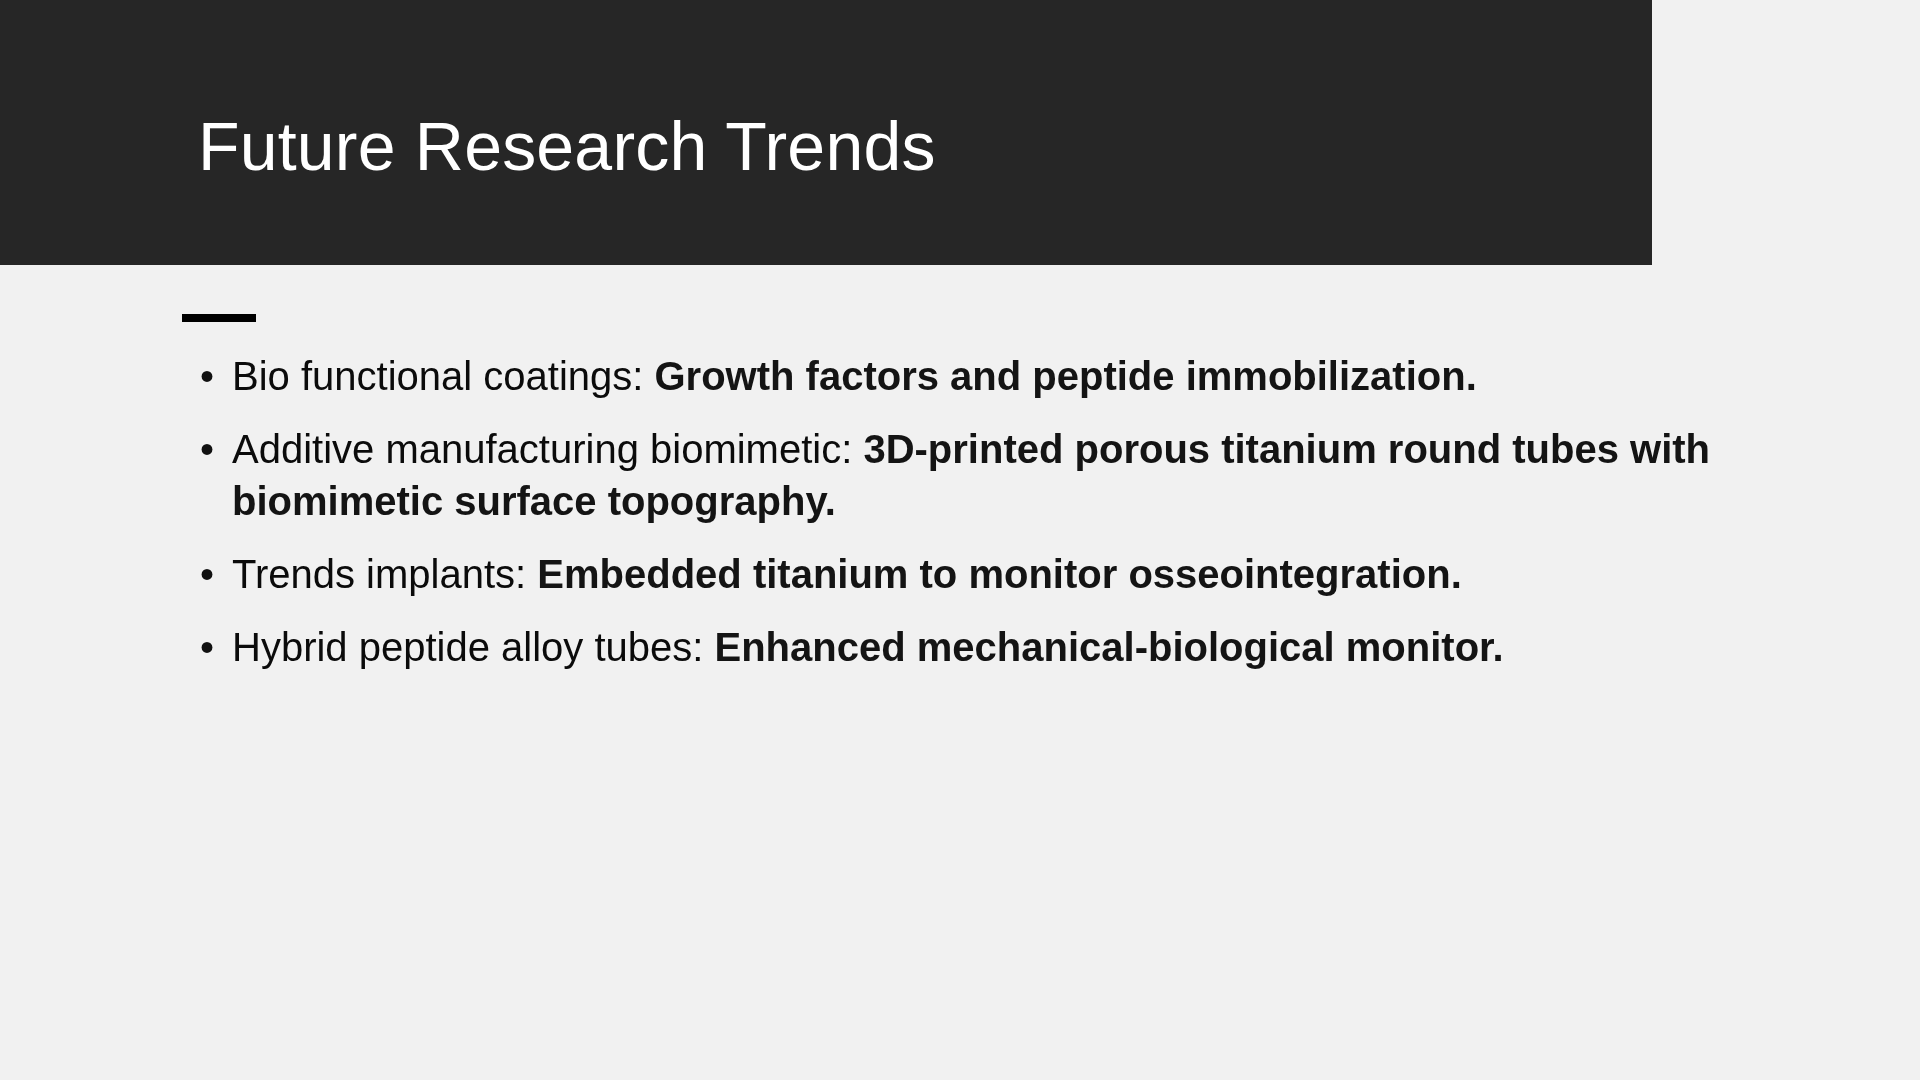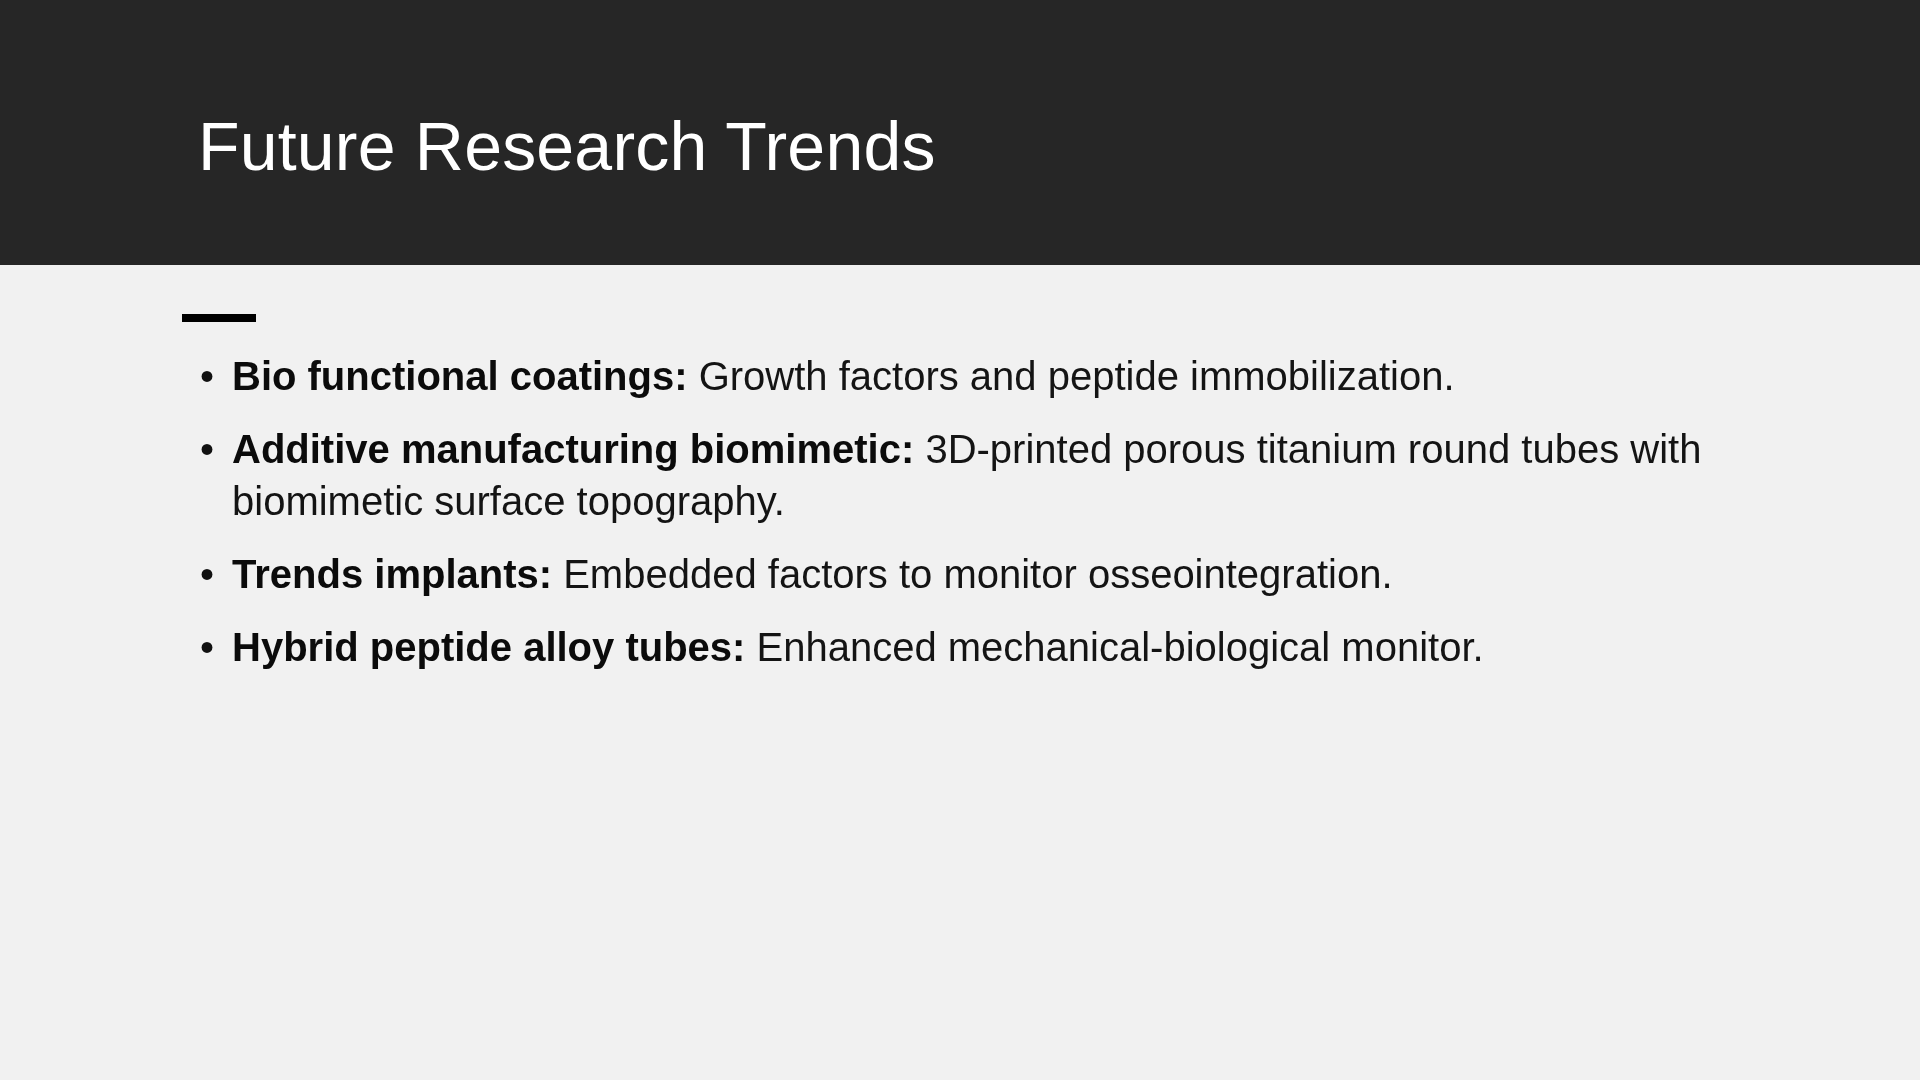--- a/index.html
+++ b/index.html
@@ -20,21 +20,21 @@
     width: 1920px;
     height: 1080px;
     background: #f1f1f1;
   }
 
   
   .title-band {
     position: absolute;
     left: 0;
     top: 0;
-    width: 1920px;
+    width: 1652px;
     height: 265px;
     background: #262626;
     overflow: hidden;
   }
 
   .slide-title {
     position: absolute;
     left: 198px;
     top: 104px;
     margin: 0;
@@ -91,27 +91,27 @@
     left: 18px;
     top: 0;
     width: 22px;
     font-size: 40px;
     line-height: 52px;
     color: #111111;
     text-align: left;
   }
 
   .bullet-lead {
-    font-weight: 700;
+    font-weight: 400;
     color: #0b0b0b;
     text-align: right;
   }
 
   .bullet-rest {
-    font-weight: 400;
+    font-weight: 700;
     color: #141414;
   }
 </style>
 </head>
 <body>
 
 <div class="slide">
 
   <div class="title-band">
     <h1 class="slide-title">Future Research Trends</h1>
@@ -127,21 +127,21 @@
         <span class="bullet-lead">Bio functional coatings:</span><span class="bullet-rest"> Growth factors and peptide immobilization.</span>
       </li>
 
       <li class="bullet-item">
         <span class="bullet-marker">•</span>
         <span class="bullet-lead">Additive manufacturing biomimetic:</span><span class="bullet-rest"> 3D-printed porous titanium round tubes with biomimetic surface topography.</span>
       </li>
 
       <li class="bullet-item">
         <span class="bullet-marker">•</span>
-        <span class="bullet-lead">Trends implants:</span><span class="bullet-rest"> Embedded factors to monitor osseointegration.</span>
+        <span class="bullet-lead">Trends implants:</span><span class="bullet-rest"> Embedded titanium to monitor osseointegration.</span>
       </li>
 
       <li class="bullet-item">
         <span class="bullet-marker">•</span>
         <span class="bullet-lead">Hybrid peptide alloy tubes:</span><span class="bullet-rest"> Enhanced mechanical-biological monitor.</span>
       </li>
 
     </ul>
   </div>
 

